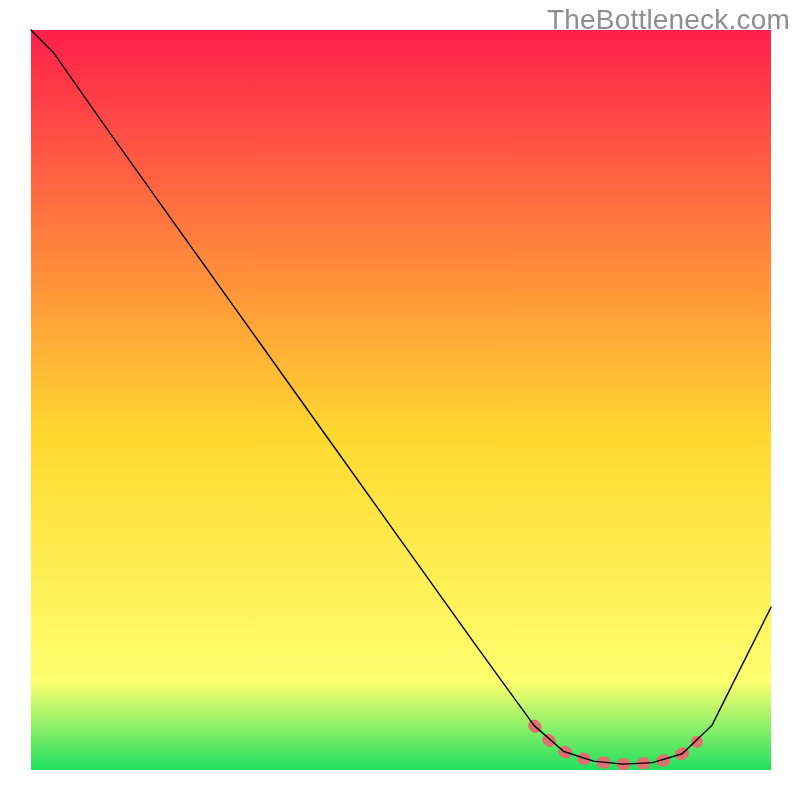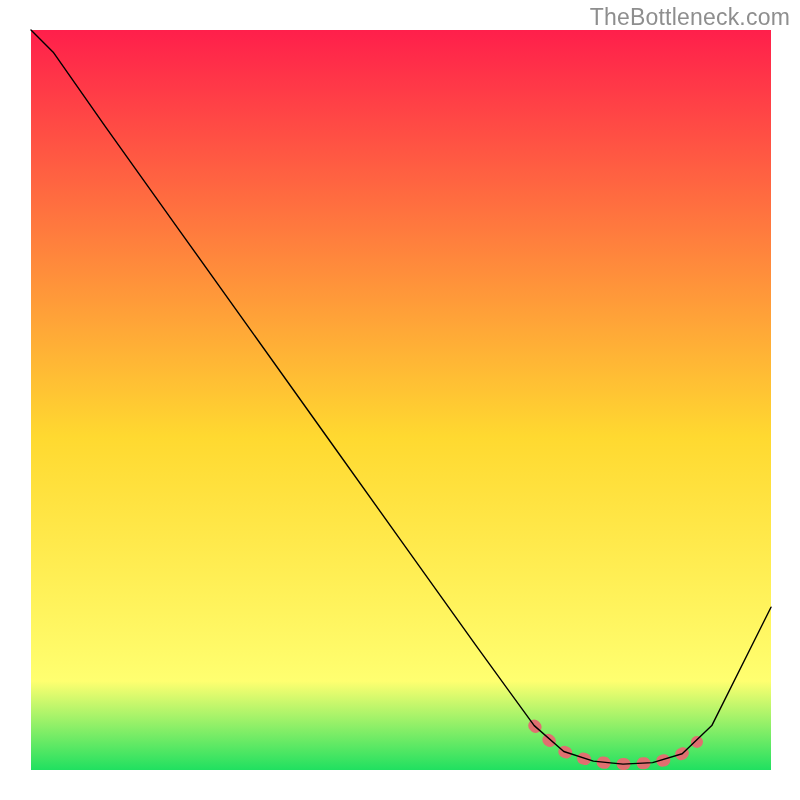--- a/index.html
+++ b/index.html
@@ -14,21 +14,21 @@
   .stage {
     position: relative;
     width: 800px;
     height: 800px;
   }
   .attribution {
     position: absolute;
     top: 4px;
     right: 10px;
     color: #8e8e8e;
-    font-size: 23px;
+    font-size: 28px;
     font-weight: 500;
     letter-spacing: 0.2px;
   }
   svg {
     position: absolute;
     left: 0;
     top: 0;
   }
 </style>
 </head>

